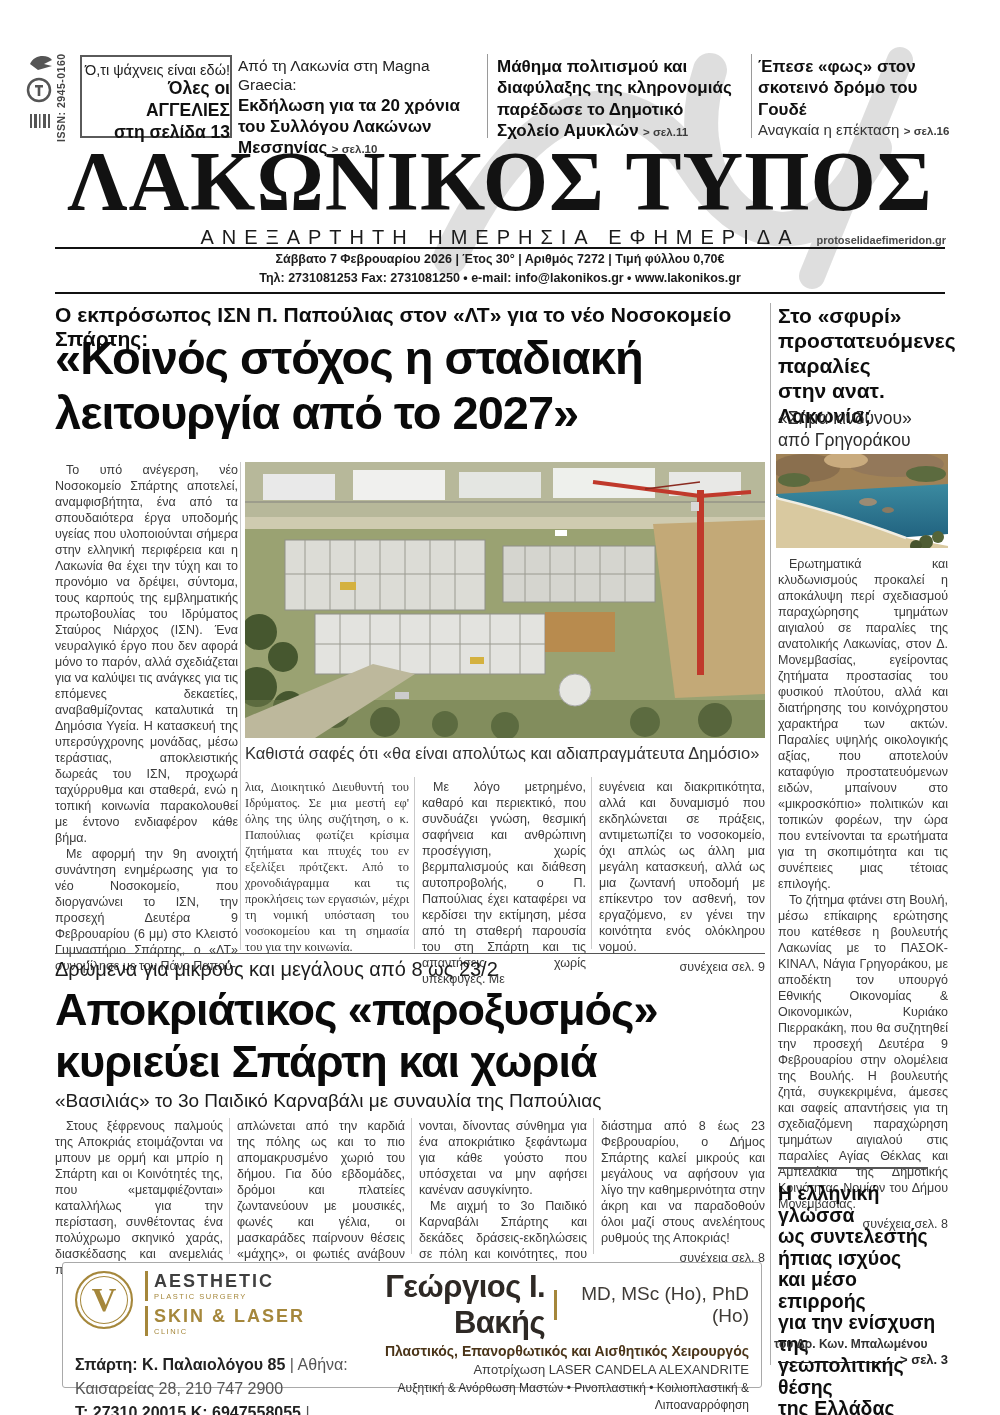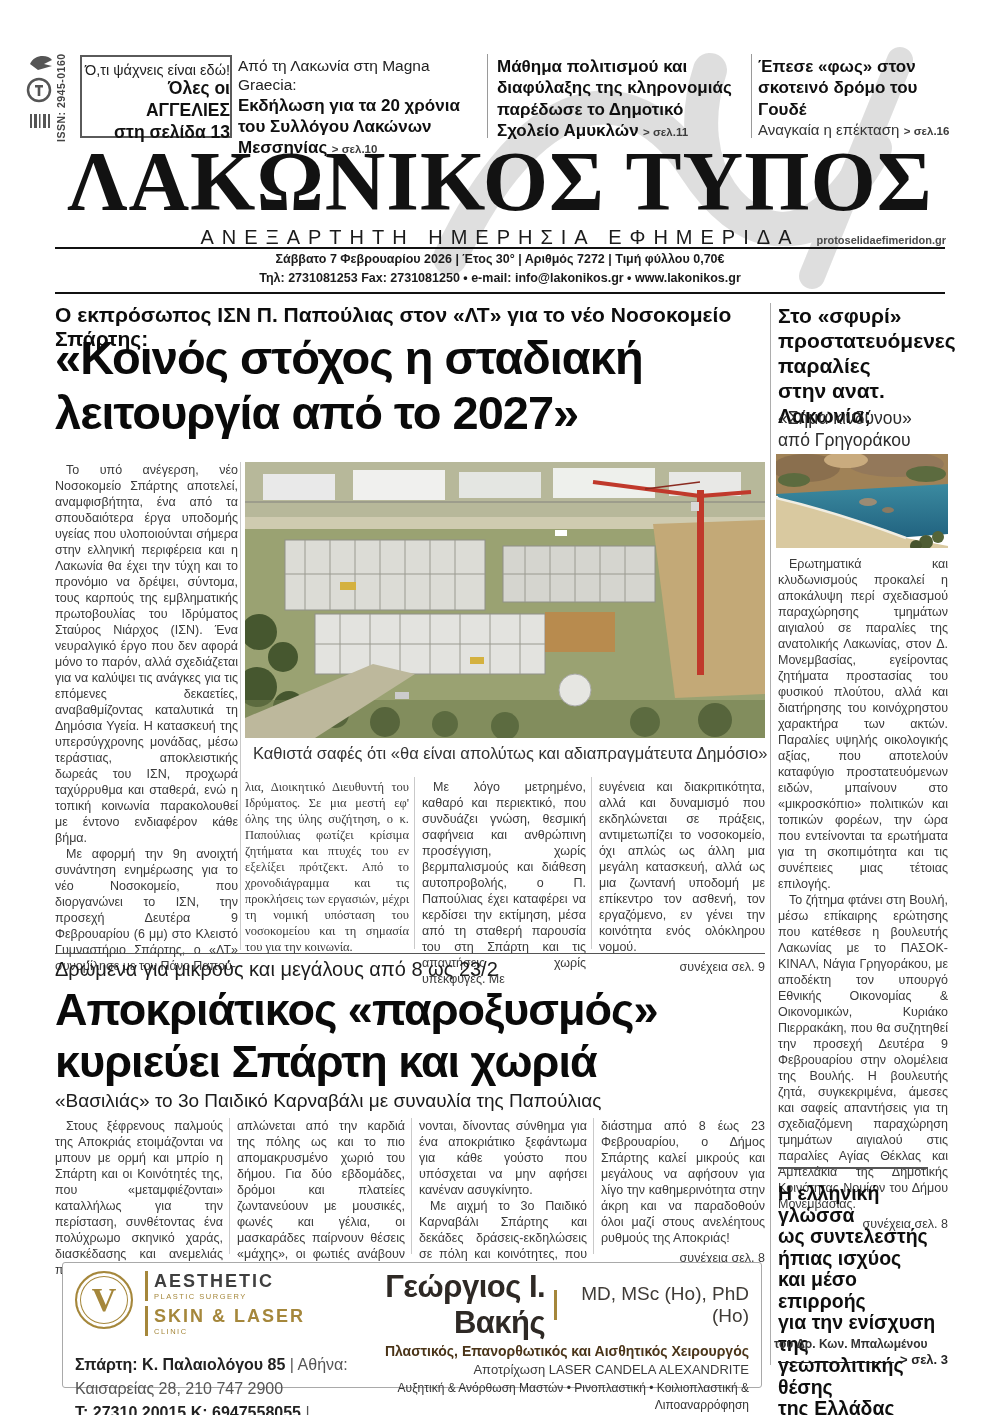--- a/index.html
+++ b/index.html
@@ -38,21 +38,21 @@
   .r2{left:55px;top:292px;width:890px;height:2px;}
   .dl1{left:0;top:252px;width:100%;text-align:center;font-size:12.5px;font-weight:700;color:#1a1a1a;z-index:2;}
   .dl2{left:0;top:271px;width:100%;text-align:center;font-size:12.5px;font-weight:700;color:#1a1a1a;z-index:2;}
   
   .lead-kicker{left:55px;top:303px;width:710px;font-size:21px;font-weight:700;color:#0d0d0d;}
   .lead-head{left:55px;top:331px;width:712px;font-size:47px;font-weight:700;letter-spacing:-1px;
              line-height:1.17;color:#0a0a0a;}
   .bodycol{font-size:12.5px;line-height:16px;color:#3a3a3a;}
   .lc1{left:55px;top:462px;width:183px;height:490px;}
   .photo1{left:245px;top:462px;width:520px;height:276px;}
-  .caption1{left:245px;top:744px;width:520px;font-size:16.5px;color:#333;margin-left:8px;}
+  .caption1{left:245px;top:744px;width:520px;font-size:16.5px;color:#333;}
   .lc2{left:245px;top:779px;width:164px;height:172px;font-family:Liberation Serif, serif;}
   .lc3{left:422px;top:779px;width:164px;height:172px;}
   .lc4{left:599px;top:779px;width:166px;height:172px;}
   .colrule{width:1px;background:#c9c9c9;}
   .cra{left:240px;top:462px;height:488px;}
   .crb{left:414px;top:777px;height:172px;}
   .crc{left:591px;top:777px;height:172px;}
   .cont{text-align:right;font-size:12.5px;color:#3a3a3a;margin-top:4px;}
   .r3{left:55px;top:953px;width:710px;height:1px;background:#555;}
   

